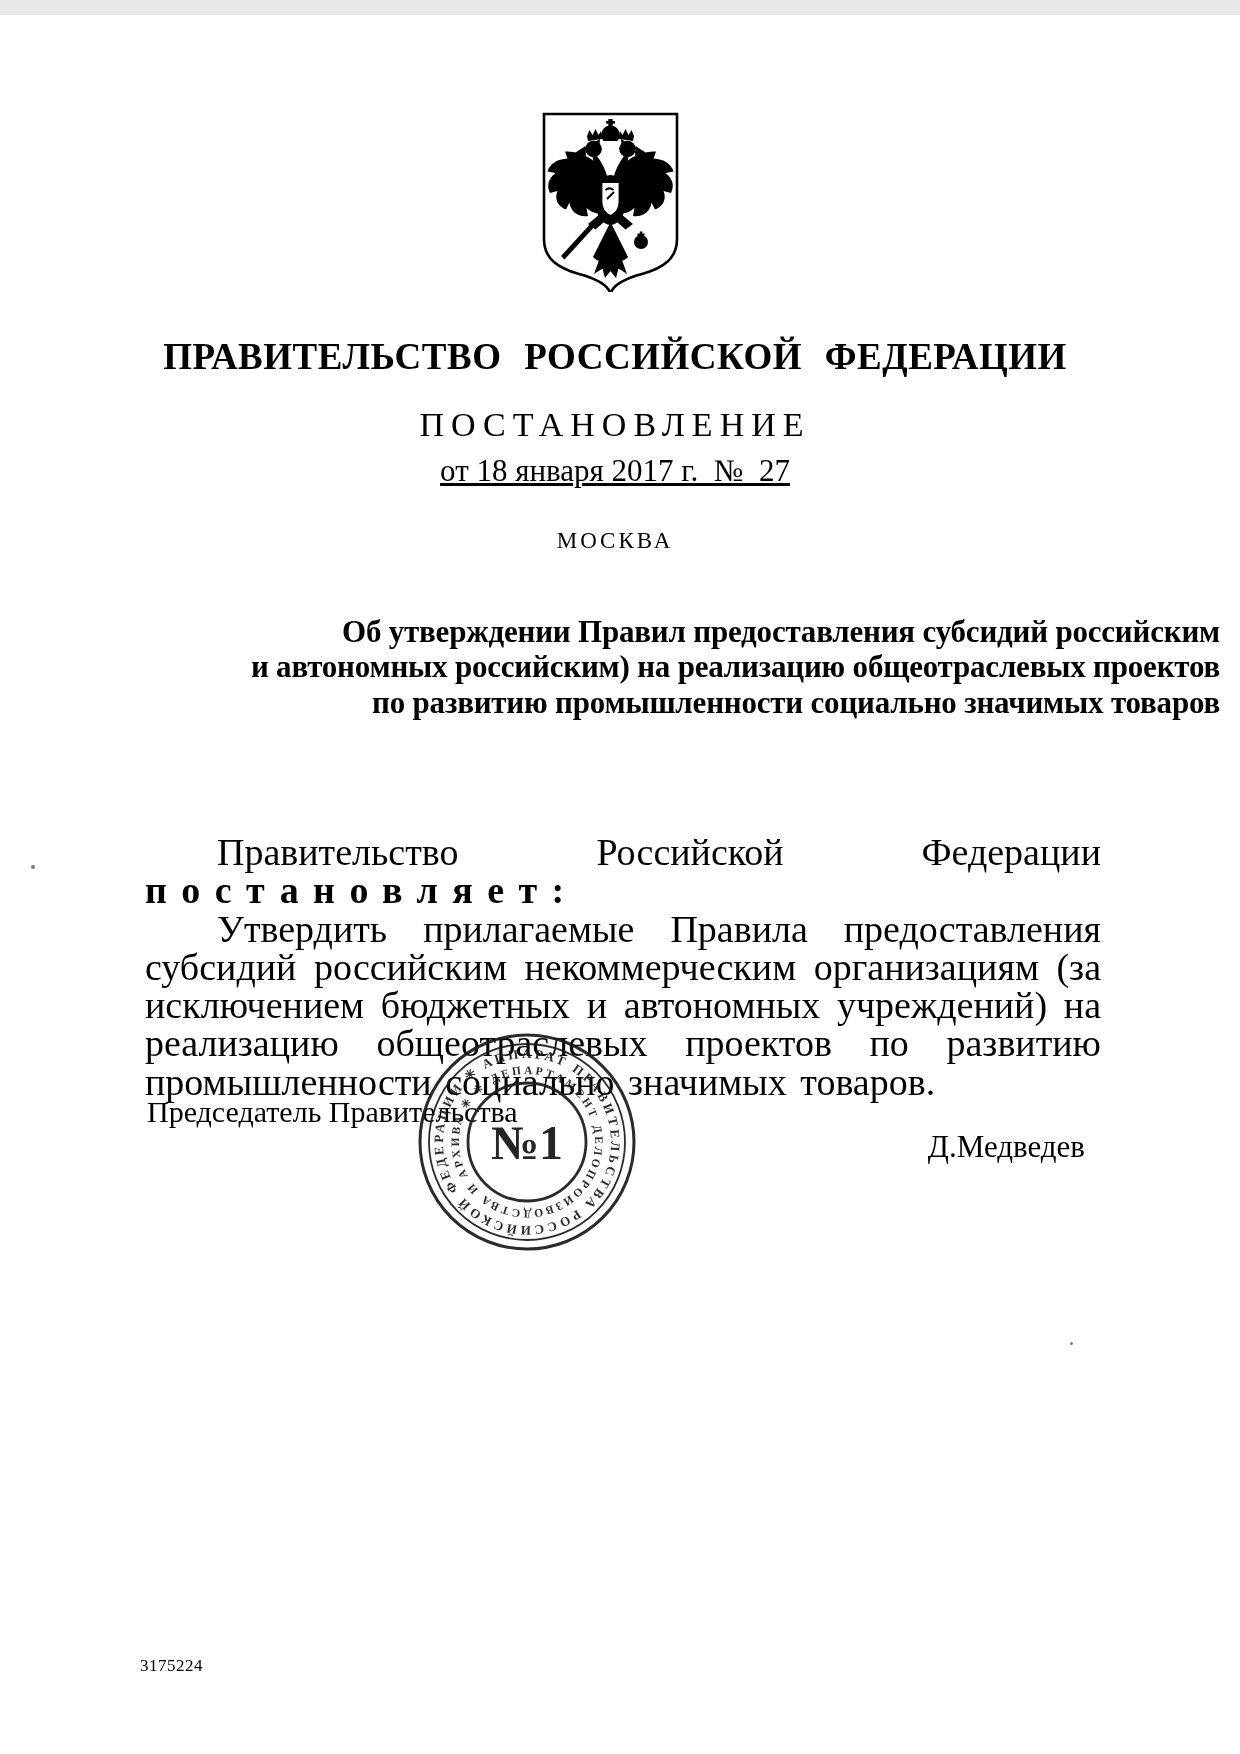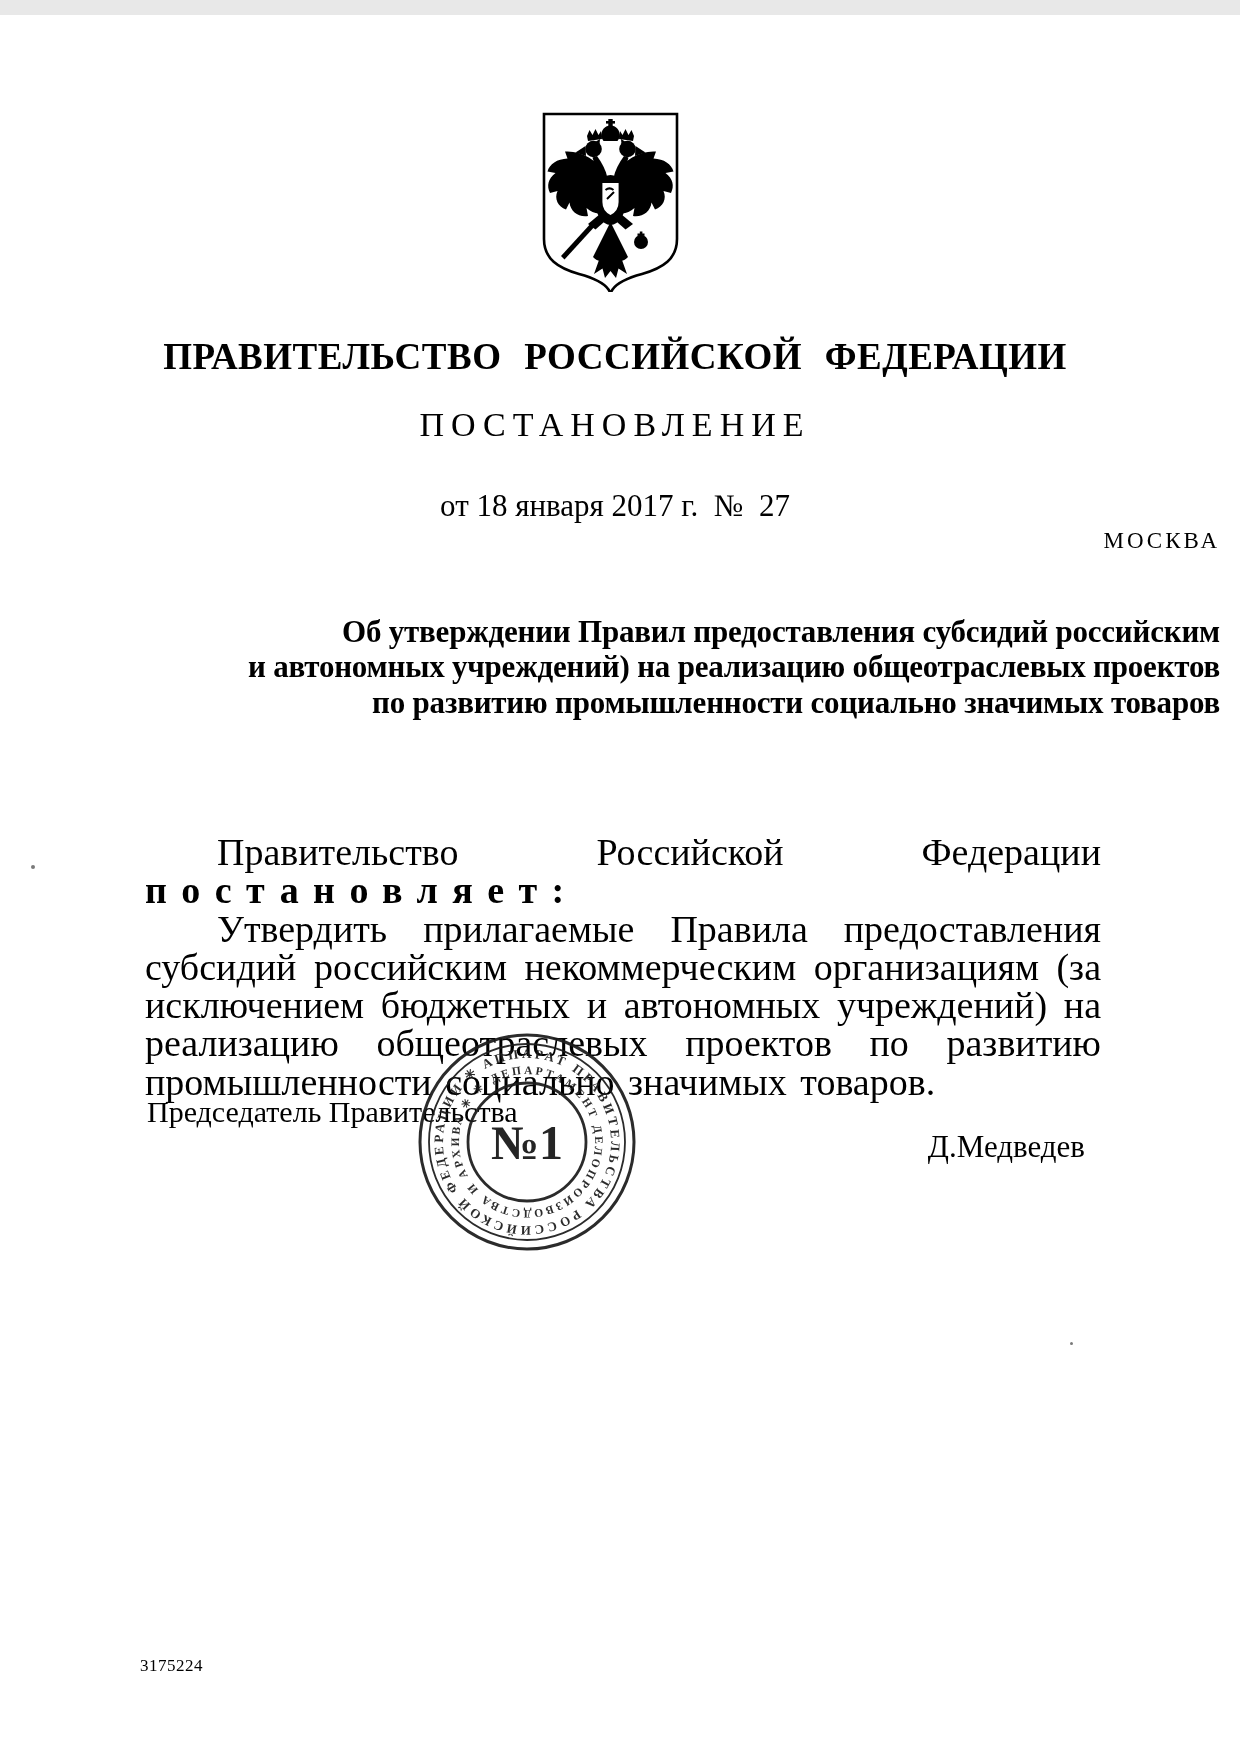--- a/index.html
+++ b/index.html
@@ -7,22 +7,22 @@
     position:relative;width:1240px;height:1754px;margin:15px auto;
     background:#ffffff;overflow:hidden;
     font-family:"Liberation Serif","DejaVu Serif",serif;color:#000;
   }
   .abs{position:absolute;}
   .centered{left:10px;width:1210px;text-align:center;}
   
   #emblem{left:537px;top:96px;}
   #org-name{top:320px;font-size:37px;font-weight:700;letter-spacing:.5px;word-spacing:13px;}
   #doc-type{top:391px;font-size:34px;letter-spacing:7px;}
-  #date-line{top:473px;font-size:31px;white-space:pre;}
-  #city{top:513px;font-size:23px;letter-spacing:3px;text-align:right;}
+  #date-line{top:438px;font-size:31px;white-space:pre;text-decoration:underline;}
+  #city{top:513px;font-size:23px;letter-spacing:3px;}
   
   #title-block{top:599px;left:10px;width:1210px;text-align:right;
     font-size:31px;font-weight:700;line-height:35.4px;letter-spacing:-.2px;}
   
   #body-block{top:818px;left:145px;width:956px;font-size:38px;line-height:38.3px;
     text-align:justify;word-spacing:4px;}
   #body-block p{margin:0;text-indent:72px;}
   .spaced-verb{font-weight:700;letter-spacing:.38em;}
   
   #sig-role-1{left:147px;top:1080px;font-size:30px;}
@@ -71,21 +71,21 @@
     <path d="M68.5,79 C71,77 74,77 76.5,79 M70,88 L77,81" stroke="#000" stroke-width="2" fill="none"></path>
   </svg>
 
   <div id="org-name" class="abs centered">ПРАВИТЕЛЬСТВО РОССИЙСКОЙ ФЕДЕРАЦИИ</div>
   <div id="doc-type" class="abs centered">ПОСТАНОВЛЕНИЕ</div>
   <div id="date-line" class="abs centered">от 18 января 2017 г.  №  27</div>
   <div id="city" class="abs centered">МОСКВА</div>
 
   <div id="title-block" class="abs">
     <div>Об утверждении Правил предоставления субсидий российским</div>
-    <div>и автономных учреждений) на реализацию общеотраслевых проектов</div>
+    <div>и автономных российским) на реализацию общеотраслевых проектов</div>
     <div>по развитию промышленности социально значимых товаров</div>
   </div>
 
   <div id="body-block" class="abs">
     <p><span>Правительство Российской Федерации </span><span class="spaced-verb">постановляет:</span></p>
     <p>Утвердить прилагаемые Правила предоставления субсидий российским некоммерческим организациям (за исключением бюджетных и автономных учреждений) на реализацию общеотраслевых проектов по развитию промышленности социально значимых товаров.</p>
   </div>
 
   <div id="sig-role-1" class="abs">Председатель Правительства</div>
   <div id="sig-name" class="abs">Д.Медведев</div>

